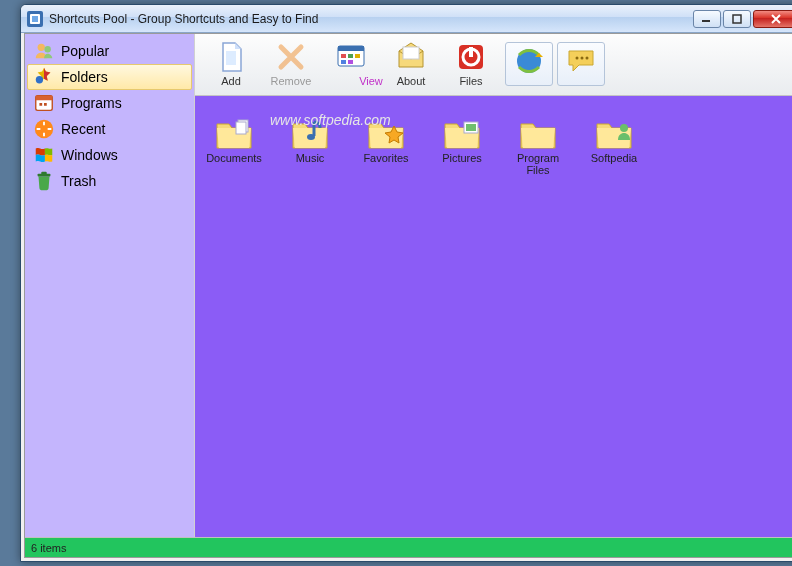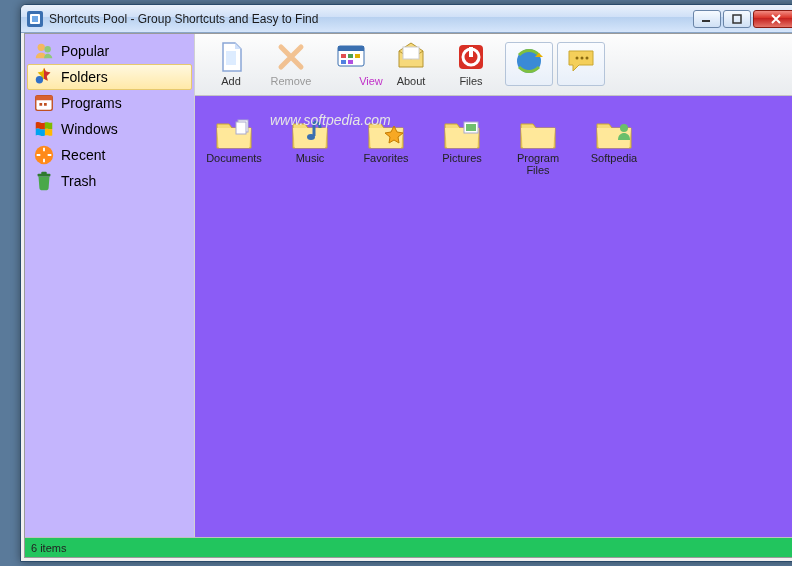--- a/index.html
+++ b/index.html
@@ -183,38 +183,38 @@
                 <rect x="3" y="4" width="18" height="5" fill="#d86030"></rect>
                 <rect x="7" y="12" width="3" height="3" fill="#c05020"></rect>
                 <rect x="12" y="12" width="3" height="3" fill="#c05020"></rect>
               </svg>
           </span>
           <span>Programs</span>
         </div>
         <div class="sideitem">
           <span class="sicon">
             <svg viewBox="0 0 24 24">
+                <circle cx="12" cy="12" r="10" fill="#ff8a1a"></circle>
+                <g stroke="#fff" stroke-width="2">
+                  <path d="M12 4v4M12 16v4M4 12h4M16 12h4"></path>
+                </g>
+              </svg>
+          </span>
+          <span>Recent</span>
+        </div>
+        <div class="sideitem">
+          <span class="sicon">
+            <svg viewBox="0 0 24 24">
                 <path d="M3 5c5-2 5 2 10 0v7c-5 2-5-2-10 0z" fill="#d83b01"></path>
                 <path d="M3 12c5-2 5 2 10 0v7c-5 2-5-2-10 0z" fill="#00a4ef"></path>
                 <path d="M13 5c4-1 4 1 8 0v7c-4 1-4-1-8 0z" fill="#7fba00"></path>
                 <path d="M13 12c4-1 4 1 8 0v7c-4 1-4-1-8 0z" fill="#ffb900"></path>
               </svg>
           </span>
           <span>Windows</span>
-        </div>
-        <div class="sideitem">
-          <span class="sicon">
-            <svg viewBox="0 0 24 24">
-                <circle cx="12" cy="12" r="10" fill="#ff8a1a"></circle>
-                <g stroke="#fff" stroke-width="2">
-                  <path d="M12 4v4M12 16v4M4 12h4M16 12h4"></path>
-                </g>
-              </svg>
-          </span>
-          <span>Recent</span>
         </div>
         <div class="sideitem">
           <span class="sicon">
             <svg viewBox="0 0 24 24">
                 <path d="M6 7h12l-1 13a2 2 0 0 1-2 2H9a2 2 0 0 1-2-2z" fill="#4aa84a"></path>
                 <rect x="5" y="4" width="14" height="3" rx="1" fill="#2f7a2f"></rect>
                 <rect x="9" y="2" width="6" height="3" rx="1" fill="#2f7a2f"></rect>
               </svg>
           </span>
           <span>Trash</span>

